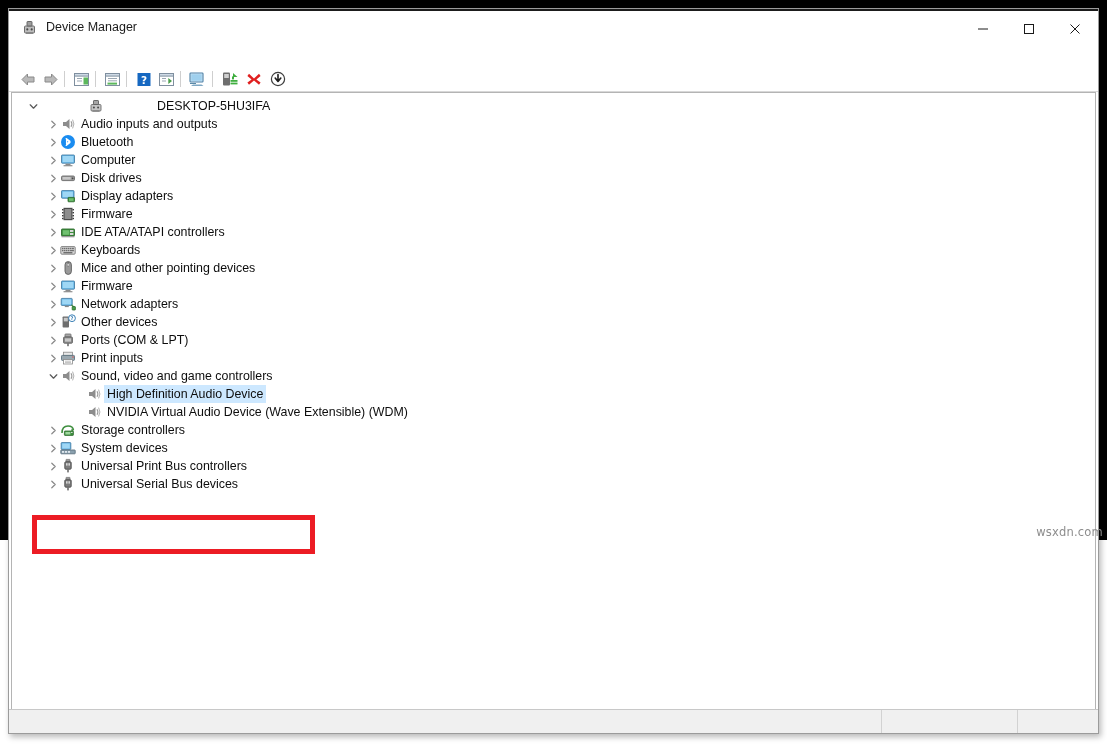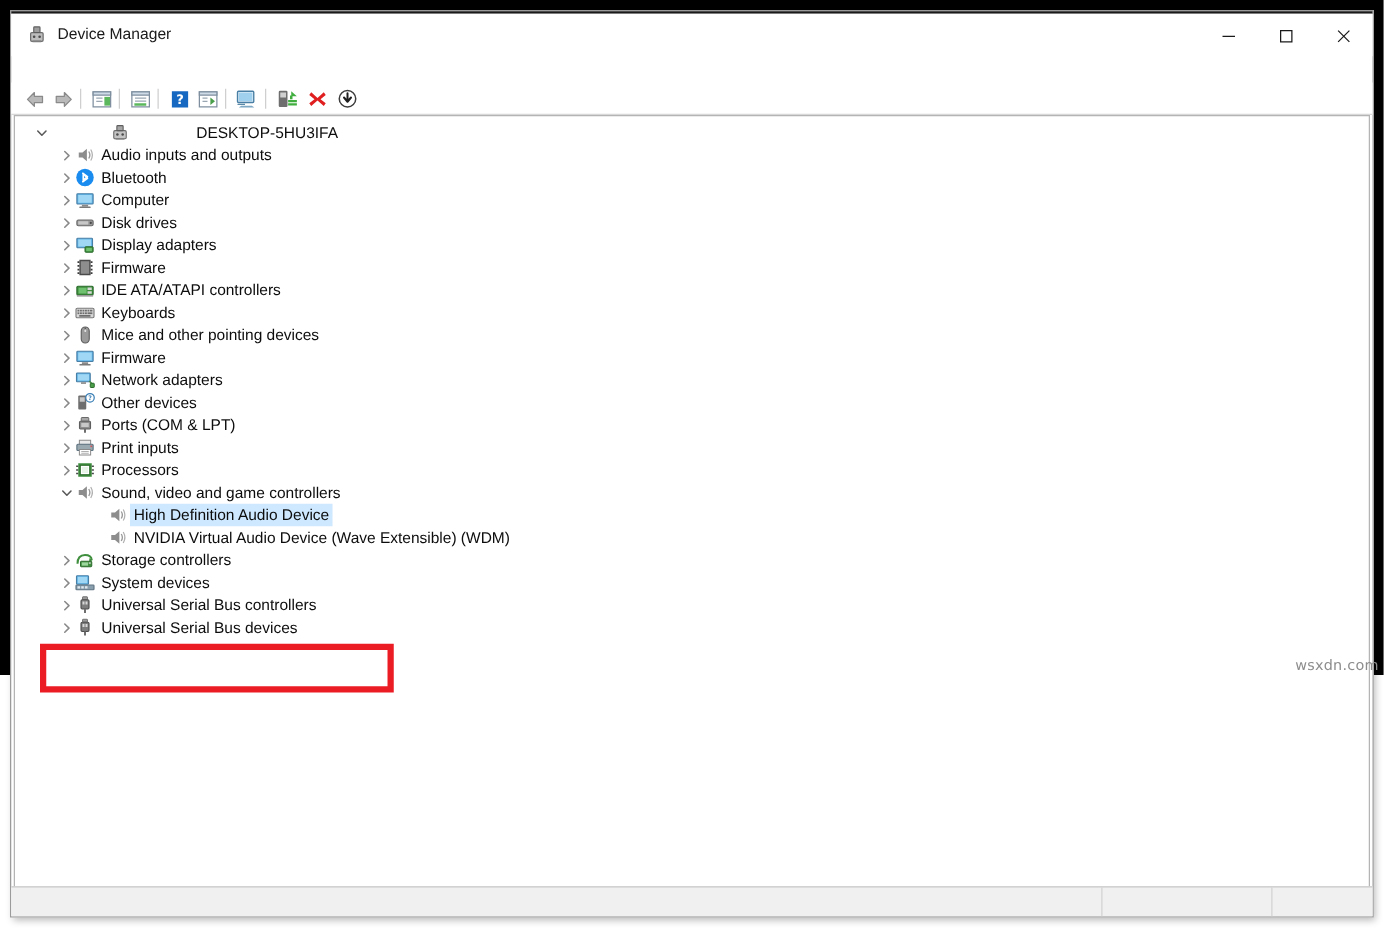--- a/index.html
+++ b/index.html
@@ -560,41 +560,20 @@
                 <rect x="3.5" y="9.6" width="9" height="4.4" fill="#ffffff" stroke="#8a8a8a" stroke-width="0.8"></rect>
                 <line x1="5" y1="11.2" x2="11" y2="11.2" stroke="#b0b0b0" stroke-width="0.8"></line>
                 <line x1="5" y1="12.6" x2="11" y2="12.6" stroke="#b0b0b0" stroke-width="0.8"></line>
               </svg>
             </span>
             <span class="tlabel">Print inputs</span>
           </div>
           <div class="tree-row lvl1">
             <span class="chev">
               <svg width="9" height="9" viewBox="0 0 9 9">
-                <path d="M2.8 1.2 L6.2 4.5 L2.8 7.8" fill="none" stroke="#8a8a8a" stroke-width="1.25" stroke-linecap="round" stroke-linejoin="round"></path>
-              </svg>
-            </span>
-            <span class="ticon">
-              <svg width="16" height="16" viewBox="0 0 16 16">
-                <rect x="2.6" y="2.6" width="10.8" height="10.8" fill="#3f8f3f"></rect>
-                <rect x="4.2" y="4.2" width="7.6" height="7.6" fill="#ffffff" stroke="#2c6b2c" stroke-width="0.9"></rect>
-                <rect x="5.6" y="5.6" width="4.8" height="4.8" fill="#e8f5e8"></rect>
-                <rect x="0.9" y="4.4" width="1.7" height="1.2" fill="#4a4a4a"></rect>
-                <rect x="0.9" y="7.4" width="1.7" height="1.2" fill="#4a4a4a"></rect>
-                <rect x="0.9" y="10.2" width="1.7" height="1.2" fill="#4a4a4a"></rect>
-                <rect x="13.4" y="4.4" width="1.7" height="1.2" fill="#4a4a4a"></rect>
-                <rect x="13.4" y="7.4" width="1.7" height="1.2" fill="#4a4a4a"></rect>
-                <rect x="13.4" y="10.2" width="1.7" height="1.2" fill="#4a4a4a"></rect>
-              </svg>
-            </span>
-            <span class="tlabel">Processors</span>
-          </div>
-          <div class="tree-row lvl1">
-            <span class="chev">
-              <svg width="9" height="9" viewBox="0 0 9 9">
                 <path d="M1.2 2.8 L4.5 6.2 L7.8 2.8" fill="none" stroke="#5a5a5a" stroke-width="1.25" stroke-linecap="round" stroke-linejoin="round"></path>
               </svg>
             </span>
             <span class="ticon">
               <svg width="16" height="16" viewBox="0 0 16 16">
                 <path d="M3 6 L6 6 L9.5 3 L9.5 13 L6 10 L3 10 Z" fill="#8d8d8d"></path>
                 <path d="M11 5.2 Q12.8 8 11 10.8" fill="none" stroke="#9a9a9a" stroke-width="1.1"></path>
                 <path d="M12.6 3.6 Q15.2 8 12.6 12.4" fill="none" stroke="#b0b0b0" stroke-width="1"></path>
               </svg>
             </span>
@@ -665,21 +644,21 @@
             </span>
             <span class="ticon">
               <svg width="16" height="16" viewBox="0 0 16 16">
                 <rect x="6" y="1.4" width="4" height="2.4" rx="0.4" fill="#9a9a9a" stroke="#6a6a6a" stroke-width="0.7"></rect>
                 <rect x="4.8" y="3.8" width="6.4" height="7.4" rx="1" fill="#7d7d7d" stroke="#4e4e4e" stroke-width="0.9"></rect>
                 <rect x="6" y="5.2" width="1.6" height="2.4" fill="#d8d8d8"></rect>
                 <rect x="8.4" y="5.2" width="1.6" height="2.4" fill="#d8d8d8"></rect>
                 <rect x="7.2" y="11.2" width="1.6" height="3.2" fill="#6e6e6e"></rect>
               </svg>
             </span>
-            <span class="tlabel">Universal Serial Bus controllers</span>
+            <span class="tlabel">Universal Print Bus controllers</span>
           </div>
           <div class="tree-row lvl1">
             <span class="chev">
               <svg width="9" height="9" viewBox="0 0 9 9">
                 <path d="M2.8 1.2 L6.2 4.5 L2.8 7.8" fill="none" stroke="#8a8a8a" stroke-width="1.25" stroke-linecap="round" stroke-linejoin="round"></path>
               </svg>
             </span>
             <span class="ticon">
               <svg width="16" height="16" viewBox="0 0 16 16">
                 <rect x="6" y="1.4" width="4" height="2.4" rx="0.4" fill="#9a9a9a" stroke="#6a6a6a" stroke-width="0.7"></rect>

